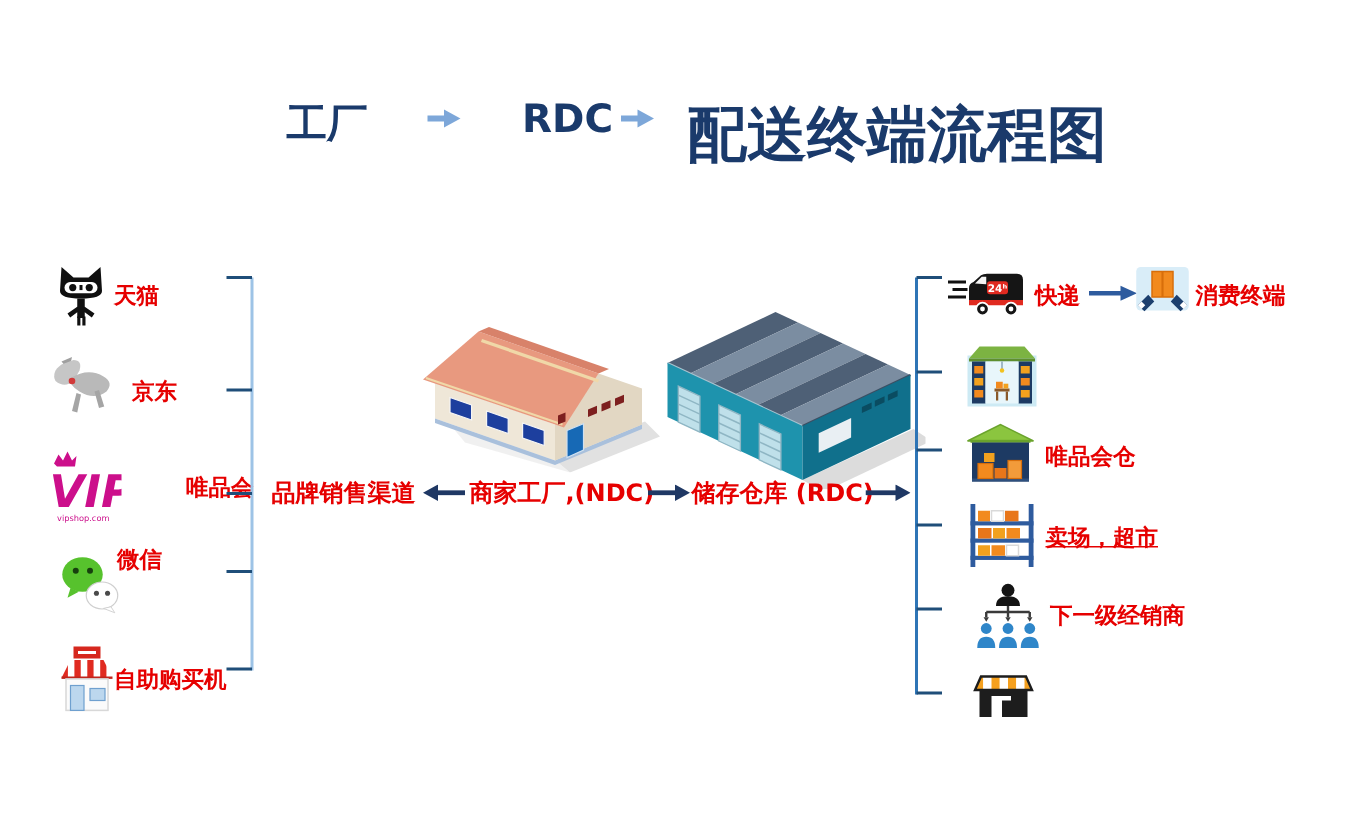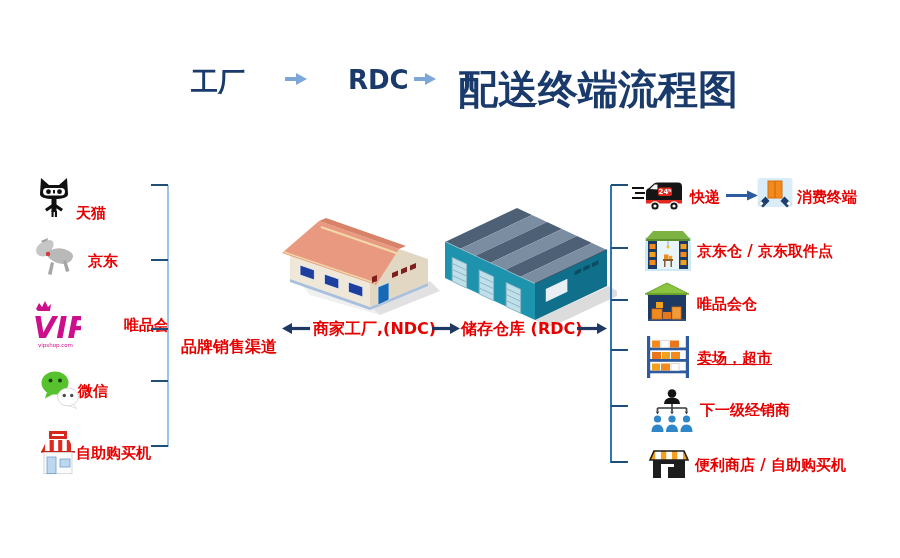--- a/index.html
+++ b/index.html
@@ -32,21 +32,21 @@
   <svg class="abs" style="left:36px;top:176px;" width="36" height="42" viewBox="0 0 36 42">
     <path d="M4 18 L5 2 L13 9 H23 L31 2 L32 18 Q32 23 18 23 Q4 23 4 18 Z" fill="#101010"></path>
     <rect x="7" y="12" width="22" height="7.5" rx="3.7" fill="#fff"></rect>
     <circle cx="12.5" cy="15.7" r="2.4" fill="#101010"></circle>
       <circle cx="23.5" cy="15.7" r="2.4" fill="#101010"></circle>
     <rect x="17" y="14" width="2" height="3.4" fill="#101010"></rect>
     <path d="M15.5 23 h5 v5.5 l6.5 4.5 -1.8 2.6 -4.7 -3.4 V36 h-5 v-3.8 l-4.7 3.4 -1.8 -2.6 6.5 -4.5 Z" fill="#101010"></path>
     <rect x="15.5" y="35" width="2.1" height="6" fill="#101010"></rect>
       <rect x="18.9" y="35" width="2.1" height="6" fill="#101010"></rect>
   </svg>
-  <div class="red" style="left:76px;top:204px;">天猫</div>
+  <div class="red" style="left:76px;top:188px;">天猫</div>
 
   <svg class="abs" style="left:33px;top:238px;" width="44" height="42" viewBox="0 0 44 42">
     <polygon points="8,3 15,0 13,9" fill="#9f9f9f"></polygon>
     <path d="M4 16 Q1 10 8 5 L16 2 Q22 2 20 9 L16 16 Q10 21 4 16 Z" fill="#c6c6c6"></path>
     <path d="M14 14 Q26 7 36 13 Q43 17 38 23 Q30 29 20 23 Q13 19 14 14 Z" fill="#b9b9b9"></path>
     <path d="M18 24 L15 36 L18.5 37 L21 25 Z" fill="#a5a5a5"></path>
     <path d="M30 23 L33 34 L36.5 33 L33 22 Z" fill="#a5a5a5"></path>
     <circle cx="15" cy="16" r="2.2" fill="#d23a3a"></circle>
   </svg>
   <div class="red" style="left:88px;top:252px;">京东</div>
@@ -61,21 +61,21 @@
   <svg class="abs" style="left:40px;top:370px;" width="40" height="40" viewBox="0 0 40 40">
     <ellipse cx="15" cy="13" rx="13.5" ry="11.5" fill="#57c22d"></ellipse>
     <path d="M7 22 L5 28.5 L12.5 24.5 Z" fill="#57c22d"></path>
     <circle cx="10.5" cy="10.5" r="2" fill="#17400e"></circle>
       <circle cx="20" cy="10.5" r="2" fill="#17400e"></circle>
     <ellipse cx="28" cy="27" rx="10.5" ry="9" fill="#fff" stroke="#cfcfcf" stroke-width="0.8"></ellipse>
     <path d="M34 34.5 L36.5 38.5 L29 35.6 Z" fill="#fff" stroke="#cfcfcf" stroke-width="0.6"></path>
     <circle cx="24.3" cy="25.5" r="1.7" fill="#4a4a4a"></circle>
       <circle cx="31.7" cy="25.5" r="1.7" fill="#4a4a4a"></circle>
   </svg>
-  <div class="red" style="left:78px;top:382px;">微信</div>
+  <div class="red" style="left:78px;top:364px;">微信</div>
 
   <svg class="abs" style="left:38px;top:430px;" width="40" height="48" viewBox="0 0 40 48">
     <rect x="11" y="1" width="18" height="8" fill="#d6281e"></rect>
     <rect x="14" y="4" width="12" height="2" fill="#fff"></rect>
     <defs>
         <clipPath id="awnclip">
           <path d="M9 10 H31 L37 22 H3 Z"></path>
         </clipPath>
       </defs>
     <g clip-path="url(#awnclip)">
@@ -152,21 +152,21 @@
         <line x1="69.2" y1="114.6" x2="83.6" y2="121.3"></line>
     </g>
     <polygon points="108.8,102.9 130.4,92.7 130.4,105.7 108.8,115.9" fill="#e9eff3"></polygon>
     <g fill="#0a4c61">
       <polygon points="137.6,85.3 144.1,82.3 144.1,86.3 137.6,89.3"></polygon>
       <polygon points="146.2,81.2 152.7,78.2 152.7,82.2 146.2,85.2"></polygon>
       <polygon points="154.9,77.2 161.4,74.2 161.4,78.2 154.9,81.2"></polygon>
     </g>
   </svg>
 
-  <div class="flow-label" style="left:181px;top:337px;">品牌销售渠道</div>
+  <div class="flow-label" style="left:181px;top:319px;">品牌销售渠道</div>
   <svg class="abs" style="left:282px;top:323px;" width="28" height="11" viewBox="0 0 28 11">
     <polygon points="10,0 0,5.5 10,11" fill="#1f3864"></polygon>
       <rect x="9" y="3.9" width="19" height="3.2" fill="#1f3864"></rect>
   </svg>
   <div class="flow-label" style="left:313px;top:319px;">商家工厂,(NDC)</div>
   <svg class="abs" style="left:432px;top:323px;" width="28" height="11" viewBox="0 0 28 11">
     <rect x="0" y="3.9" width="19" height="3.2" fill="#1f3864"></rect>
       <polygon points="18,0 28,5.5 18,11" fill="#1f3864"></polygon>
   </svg>
   <div class="flow-label" style="left:461px;top:319px;">储存仓库 (RDC)</div>
@@ -229,21 +229,20 @@
       <rect x="36.5" y="33" width="6" height="5" fill="#f2a11e"></rect>
     <rect x="13" y="14" width="22" height="28" fill="#e8f6fb"></rect>
     <line x1="24" y1="14" x2="24" y2="19" stroke="#8aa5b5" stroke-width="1"></line>
       <circle cx="24" cy="20" r="1.5" fill="#f2c21e"></circle>
     <rect x="19" y="32" width="10" height="2" fill="#8a5a2b"></rect>
       <rect x="20" y="34" width="1.5" height="6" fill="#8a5a2b"></rect>
       <rect x="26.5" y="34" width="1.5" height="6" fill="#8a5a2b"></rect>
     <rect x="20" y="27.5" width="4.5" height="4.5" fill="#f28a1e"></rect>
       <rect x="25" y="28.8" width="3.2" height="3.2" fill="#f2a11e"></rect>
   </svg>
-  <div class="red" style="left:697px;top:242px;">京东仓 / 京东取件点</div>
 
   <svg class="abs" style="left:644px;top:281px;" width="46" height="44" viewBox="0 0 46 44">
     <polygon points="1,13 23,2 45,13" fill="#8bc53f" stroke="#6aa32c" stroke-width="1"></polygon>
     <rect x="3" y="12.2" width="40" height="2" fill="#6aa32c"></rect>
     <rect x="4" y="14" width="38" height="26" fill="#1d3a63"></rect>
     <rect x="4" y="38" width="38" height="2" fill="#2e4f7d"></rect>
     <rect x="8" y="28" width="10" height="10" fill="#f28a1e" stroke="#d86e0a" stroke-width="0.8"></rect>
     <rect x="19" y="31" width="8" height="7" fill="#e8761a"></rect>
     <rect x="28" y="26" width="9" height="12" fill="#f29b3a" stroke="#d86e0a" stroke-width="0.8"></rect>
     <rect x="12" y="21" width="7" height="6" fill="#f2a11e"></rect>
@@ -299,15 +298,14 @@
         <rect x="18.5" y="7" width="5.5" height="9" fill="#fff"></rect>
       <rect x="24" y="7" width="5.5" height="9" fill="#f5a01e"></rect>
         <rect x="29.5" y="7" width="5.5" height="9" fill="#fff"></rect>
       <rect x="35" y="7" width="5.5" height="9" fill="#f5a01e"></rect>
     </g>
     <path d="M6 7 H36 L40 16 H2 Z" fill="none" stroke="#1d1d1d" stroke-width="1.6"></path>
     <path d="M5 16 H37 V34 H5 Z" fill="#1d1d1d"></path>
     <rect x="13" y="20" width="13" height="14" fill="#fff"></rect>
     <rect x="20" y="23" width="6" height="11" fill="#1d1d1d"></rect>
   </svg>
-  <div class="red" style="left:695px;top:456px;">便利商店 / 自助购买机</div>
 
 </div>
 
 </body></html>

